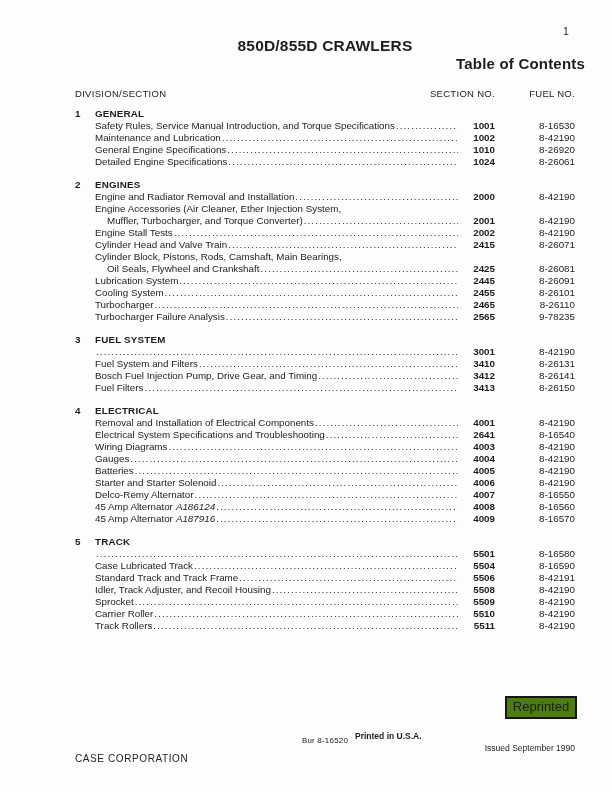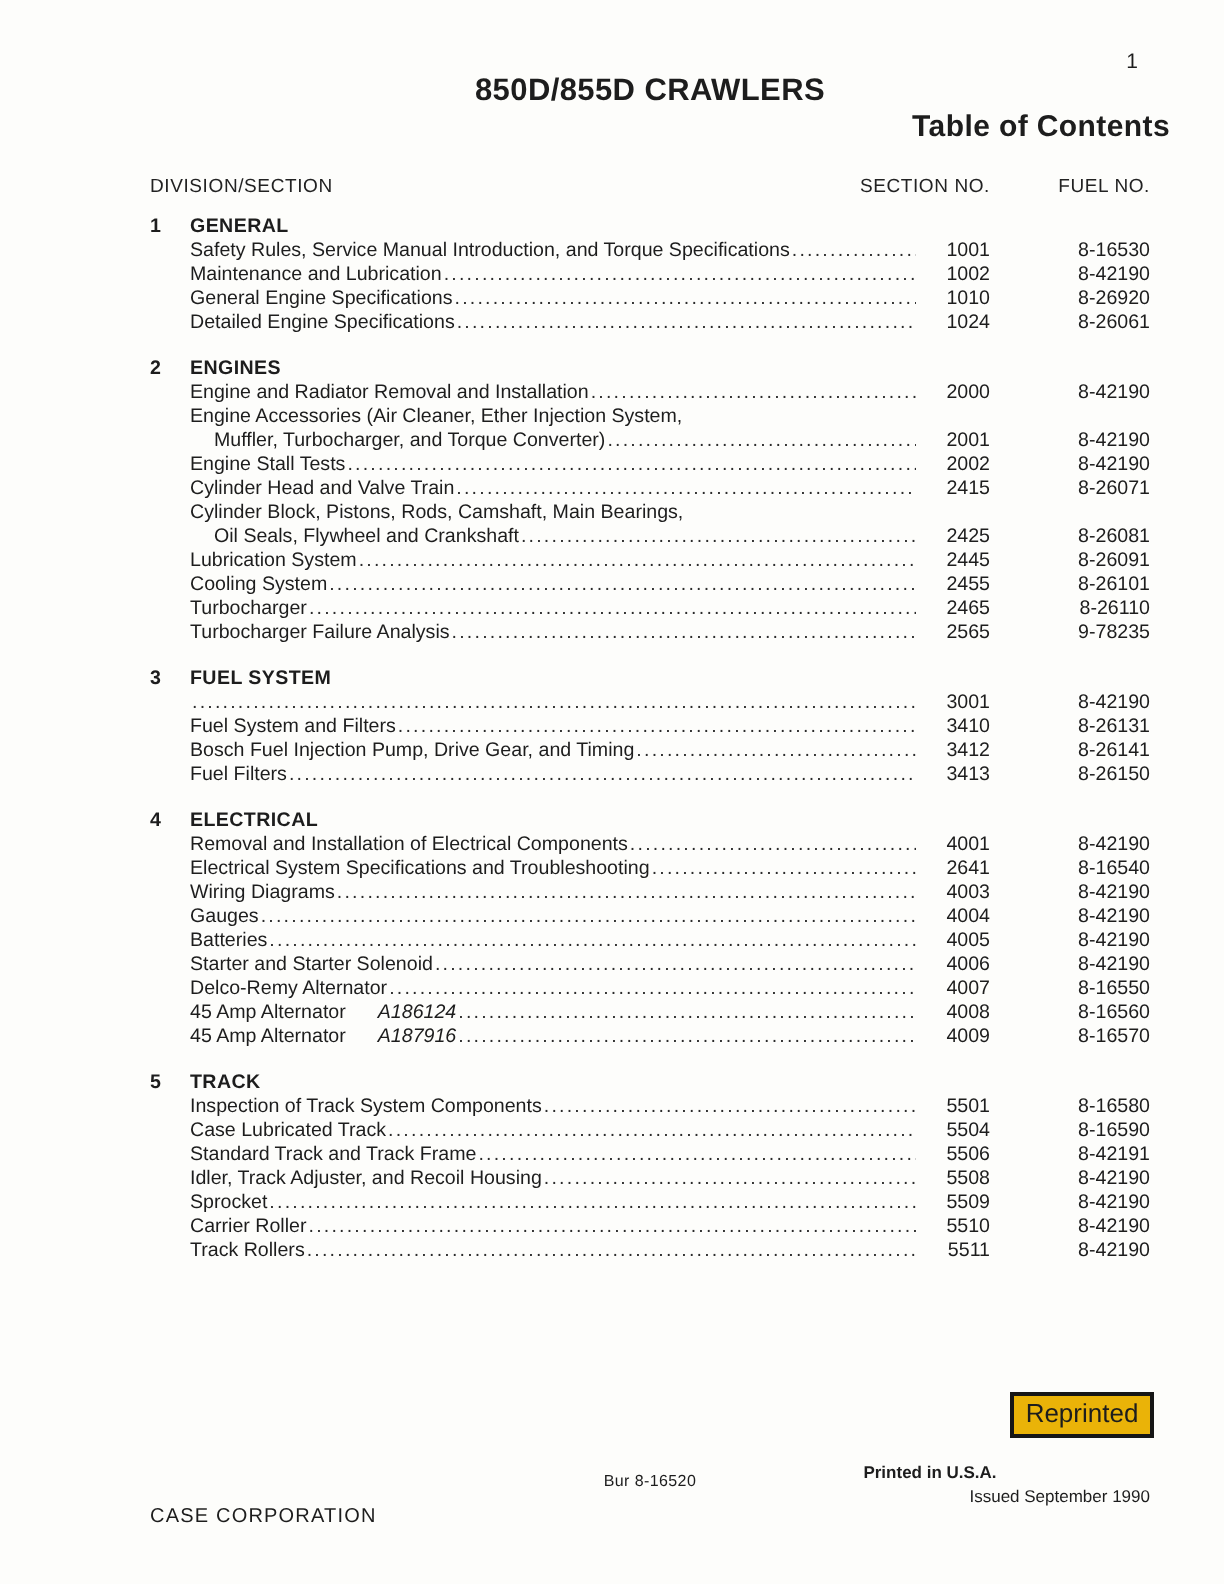--- a/index.html
+++ b/index.html
@@ -20,31 +20,31 @@
   .colhead .sech{width:90px;text-align:right;}
   .colhead .formh{width:80px;text-align:right;}
   #toc{position:absolute;top:108px;left:75px;width:500px;}
   .tsec{margin-top:11px;}
   .tsec:first-child{margin-top:0;}
   .divhead{display:flex;font-weight:700;font-size:9.8px;line-height:12px;letter-spacing:.2px;}
   .divhead .dnum{width:20px;}
   .row{display:flex;margin-left:20px;font-size:9.8px;line-height:12px;align-items:baseline;}
   .row .t{white-space:nowrap;}
   .row.cont .t{padding-left:12px;}
-  .row .t .pn{font-style:italic;margin-left:16px;}
+  .row .t .pn{font-style:italic;margin-left:3px;}
   .leader{flex:1;overflow:hidden;white-space:nowrap;margin:0 1px;color:#2b2b2b;letter-spacing:1.1px;}
   .leader::after{content:"..........................................................................................................................................................";}
-  .row .sec{width:36px;text-align:right;flex:none;}
+  .row .sec{width:36px;text-align:right;flex:none;font-weight:bold;}
   .row .form{width:80px;text-align:right;flex:none;}
   .row.nolead .t{flex:1;}
   .reprinted{position:absolute;left:505px;top:696px;width:58px;border:2px solid #161616;
-             padding:1px 5px 3px;font-size:13px;text-align:center;background:#eab308;}
+             padding:1px 5px 3px;font-size:13px;text-align:center;background:#4d7c0f;}
   .company{position:absolute;left:75px;top:733px;font-size:10px;letter-spacing:.6px;margin-top:20px;}
   .bur{position:absolute;left:75px;top:736px;width:500px;text-align:center;font-size:8px;letter-spacing:.2px;}
-  .printed{position:absolute;left:355px;top:731px;width:220px;text-align:center;font-size:8.5px;font-weight:700;}
+  .printed{position:absolute;left:355px;top:731px;width:220px;text-align:left;font-size:8.5px;font-weight:700;}
   .issued{position:absolute;left:355px;top:743px;width:220px;text-align:right;font-size:8.5px;}
 </style>
 </head>
 <body>
 
 <div class="page">
   <div class="pagenum">1</div>
   <div class="title1">850D/855D CRAWLERS</div>
   <div class="title2">Table of Contents</div>
 
@@ -239,21 +239,20 @@
           <span class="sec">4009</span>
           <span class="form">8-16570</span>
         </div>
       </div>
       <div class="tsec">
         <div class="divhead">
           <span class="dnum">5</span>
           <span class="dname">TRACK</span>
         </div>
         <div class="row">
-          <span class="t">Inspection of Track System Components</span>
           <span class="leader"></span>
           <span class="sec">5501</span>
           <span class="form">8-16580</span>
         </div>
         <div class="row">
           <span class="t">Case Lubricated Track</span>
           <span class="leader"></span>
           <span class="sec">5504</span>
           <span class="form">8-16590</span>
         </div>

